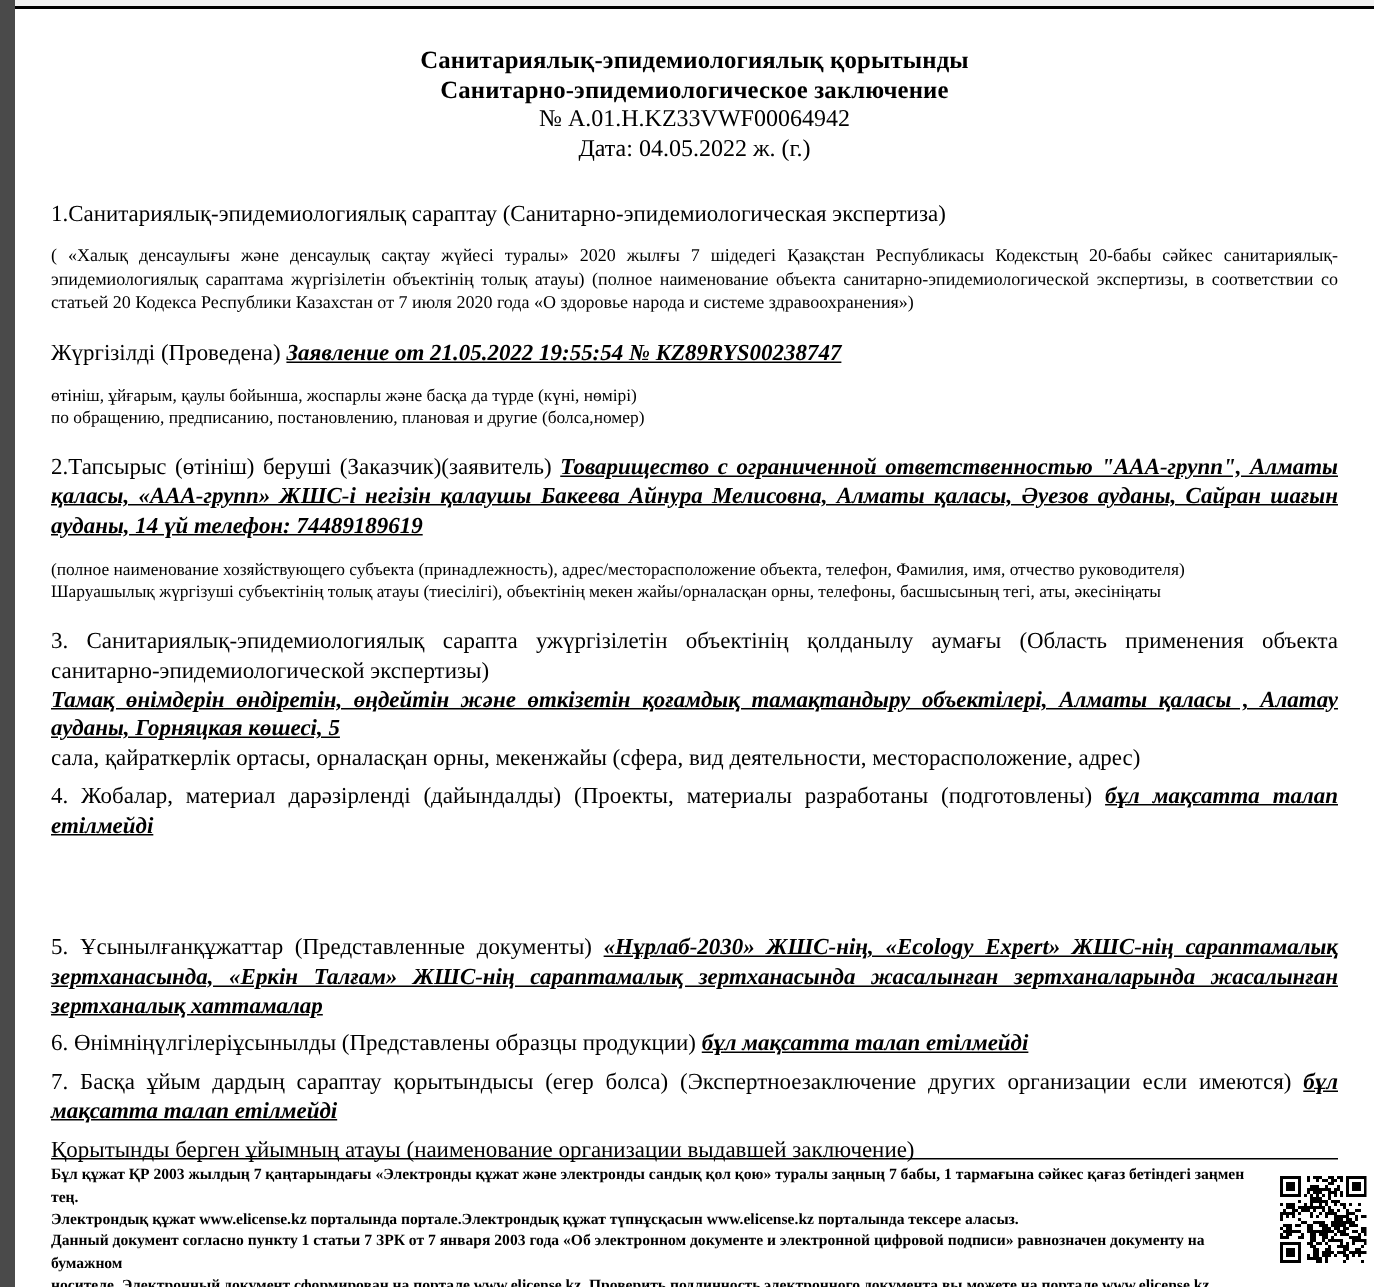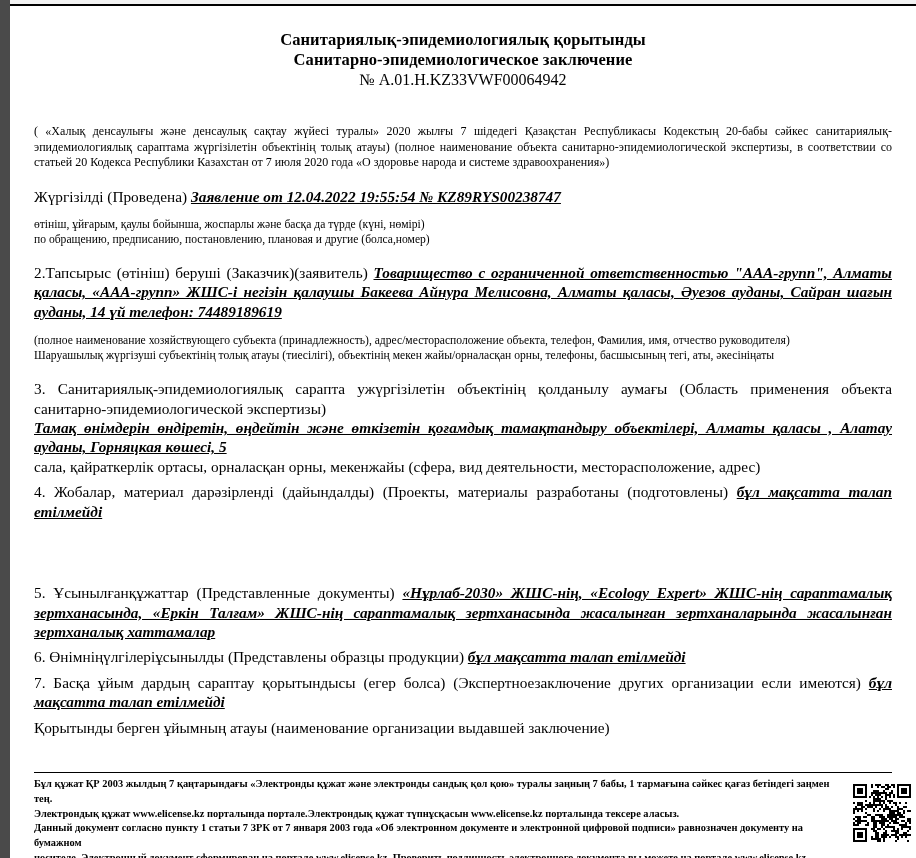--- a/index.html
+++ b/index.html
@@ -127,36 +127,40 @@
 <body>
 
 <div id="page">
 
   <div class="doc">
 
     <div class="title-block">
       <div class="t-bold">Санитариялық-эпидемиологиялық қорытынды</div>
       <div class="t-bold">Санитарно-эпидемиологическое заключение</div>
       <div class="t-plain">№ А.01.Н.KZ33VWF00064942</div>
+      <div class="t-plain">Дата: 04.05.2022 ж. (г.)</div>
     </div>
 
     <div class="body-block">
 
       <div class="sp-8"></div>
 
+      <p class="left">
+        <span>1.Санитариялық-эпидемиологиялық сараптау (Санитарно-эпидемиологическая экспертиза)</span>
+      </p>
 
       <div class="sp-10"></div>
 
       <p class="tiny">( «Халық денсаулығы және денсаулық сақтау жүйесі туралы» 2020 жылғы 7 шідедегі Қазақстан Республикасы Кодекстың 20-бабы сәйкес санитариялық- эпидемиологиялық сараптама жүргізілетін объектінің толық атауы) (полное наименование объекта санитарно-эпидемиологической экспертизы, в соответствии со статьей 20 Кодекса Республики Казахстан от 7 июля 2020 года «О здоровье народа и системе здравоохранения»)</p>
 
       <div class="sp-16"></div>
 
       <p class="left">
         <span>Жүргізілді (Проведена)</span>
-        <span class="fill">Заявление от 12.04.2022 19:55:54 № KZ89RYS00238747</span>
+        <span class="fill">Заявление от 21.05.2022 19:55:54 № KZ89RYS00238747</span>
       </p>
 
       <div class="sp-10"></div>
 
       <p class="small">өтініш, ұйғарым, қаулы бойынша, жоспарлы және басқа да түрде (күні, нөмірі)</p>
       <p class="small">по обращению, предписанию, постановлению, плановая и другие (болса,номер)</p>
 
       <div class="sp-16"></div>
 
       <p class="just">

